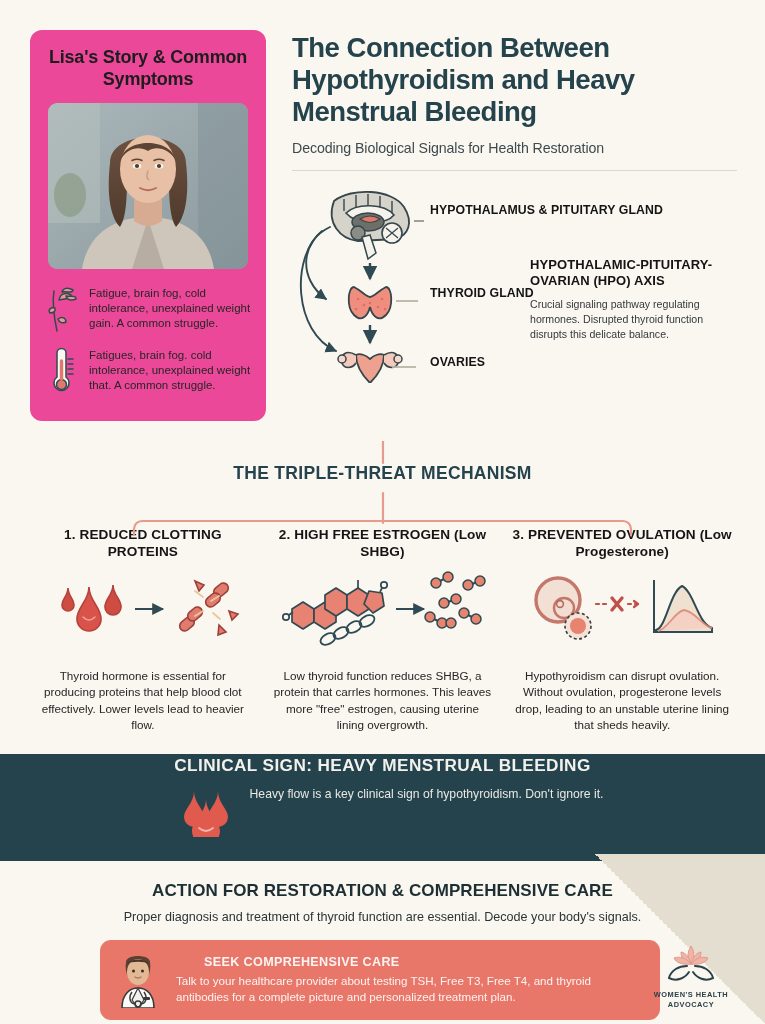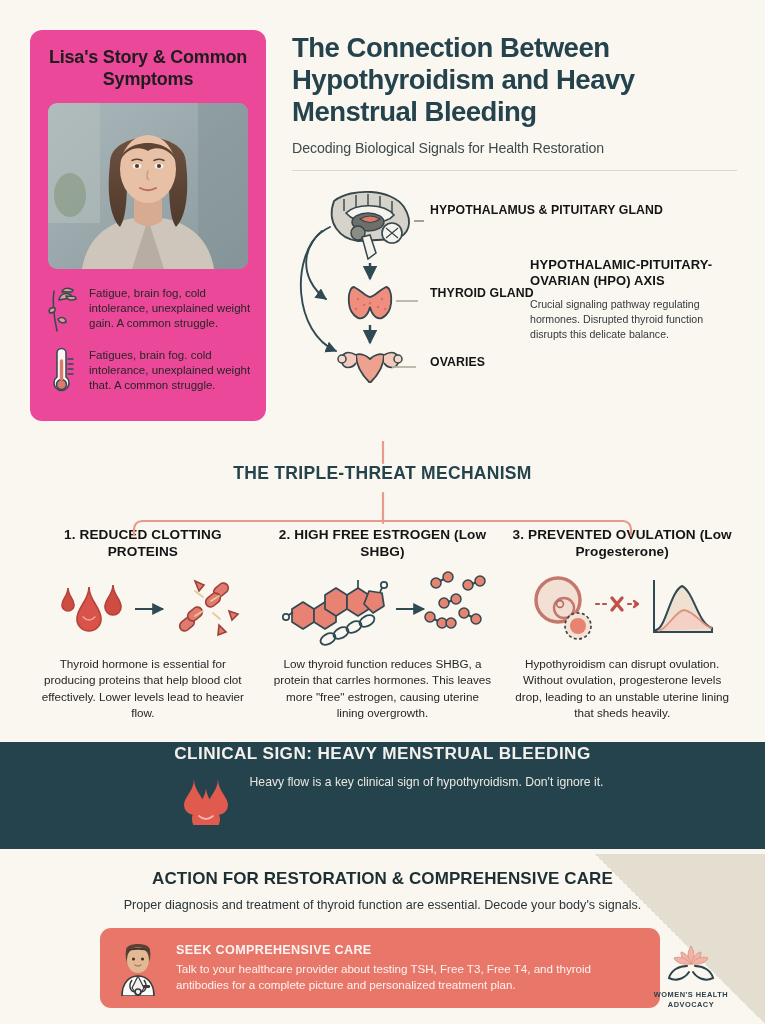--- a/index.html
+++ b/index.html
@@ -127,21 +127,21 @@
     color: #141414; line-height: 1.3;
     letter-spacing: 0.1px;
     min-height: 36px;
   }
   .col-icon {
     height: 80px;
     display: flex; align-items: center; justify-content: center;
     margin-top: 6px;
   }
   .col-desc {
-    margin-top: 8px;
+    margin-top: 20px;
     font-size: 11.7px; line-height: 1.42;
     color: #262626;
     padding: 0 6px;
   }
 
   
   .clinical {
     margin-top: 20px;
     background: #24434c;
     padding: 1px 0 20px;
@@ -177,21 +177,21 @@
     background: #e8776a;
     border-radius: 11px;
     display: flex; align-items: center;
     gap: 12px;
     padding: 12px 16px 12px 12px;
     text-align: left;
   }
   .cta-icon { flex: 0 0 52px; width: 52px; height: 56px; }
   .cta-h {
     font-size: 12.6px; font-weight: bold;
-    color: #fbf4f2; letter-spacing: 0.35px;
+    color: #fbf4f2; letter-spacing: 0.35px; margin-left: 28px;
   }
   .cta-p {
     margin-top: 4px;
     font-size: 11.6px; line-height: 1.4;
     color: #fdf3f1;
   }
 
   
   .logo {
     position: absolute; right: 22px; bottom: 14px;

